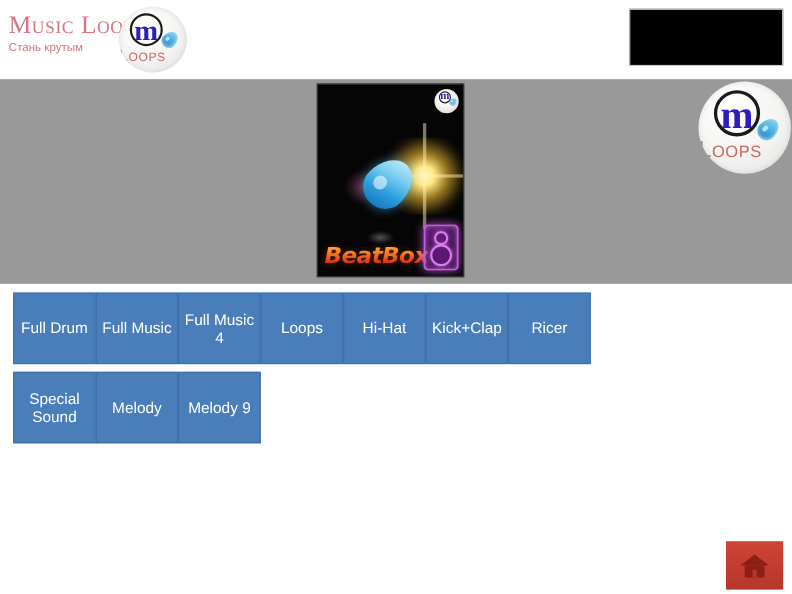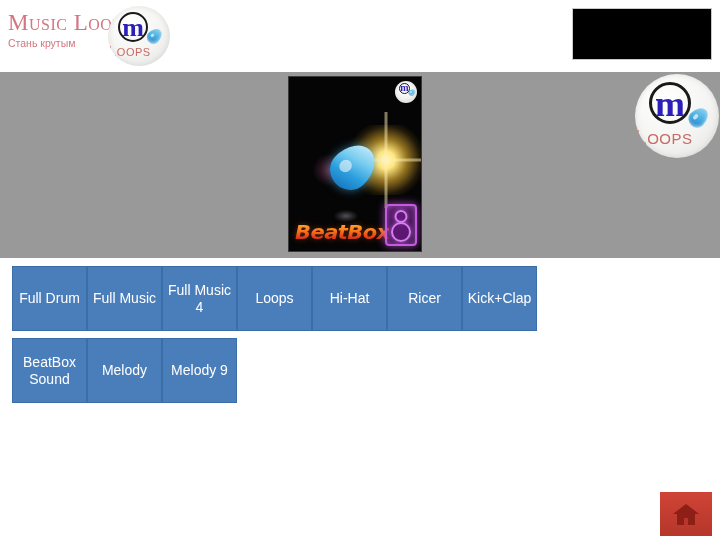--- a/index.html
+++ b/index.html
@@ -326,25 +326,25 @@
   <div class="loops-word" style="left:0; top:51px; font-size:21px;">Loops</div>
 </div>
 
 <div class="pads">
   <div class="pad-row">
     <div class="pad">Full Drum</div>
     <div class="pad">Full Music</div>
     <div class="pad">Full Music 4</div>
     <div class="pad">Loops</div>
     <div class="pad">Hi-Hat</div>
+    <div class="pad">Kick+Clap</div>
     <div class="pad">Ricer</div>
-    <div class="pad">Kick+Clap</div>
   </div>
   <div class="pad-row">
-    <div class="pad">BeatBox Sound</div>
+    <div class="pad">Special Sound</div>
     <div class="pad">Melody</div>
     <div class="pad">Melody 9</div>
   </div>
 </div>
 
 <div class="home-button">
   <svg class="home-icon" width="28" height="24" viewBox="0 0 28 24">
     <polygon points="14,2 27,12 1,12" fill="#8d1f16"></polygon>
     <rect x="5" y="12" width="18" height="11" fill="#8d1f16"></rect>
     <rect x="12" y="16" width="4" height="7" fill="#b5362a"></rect>

